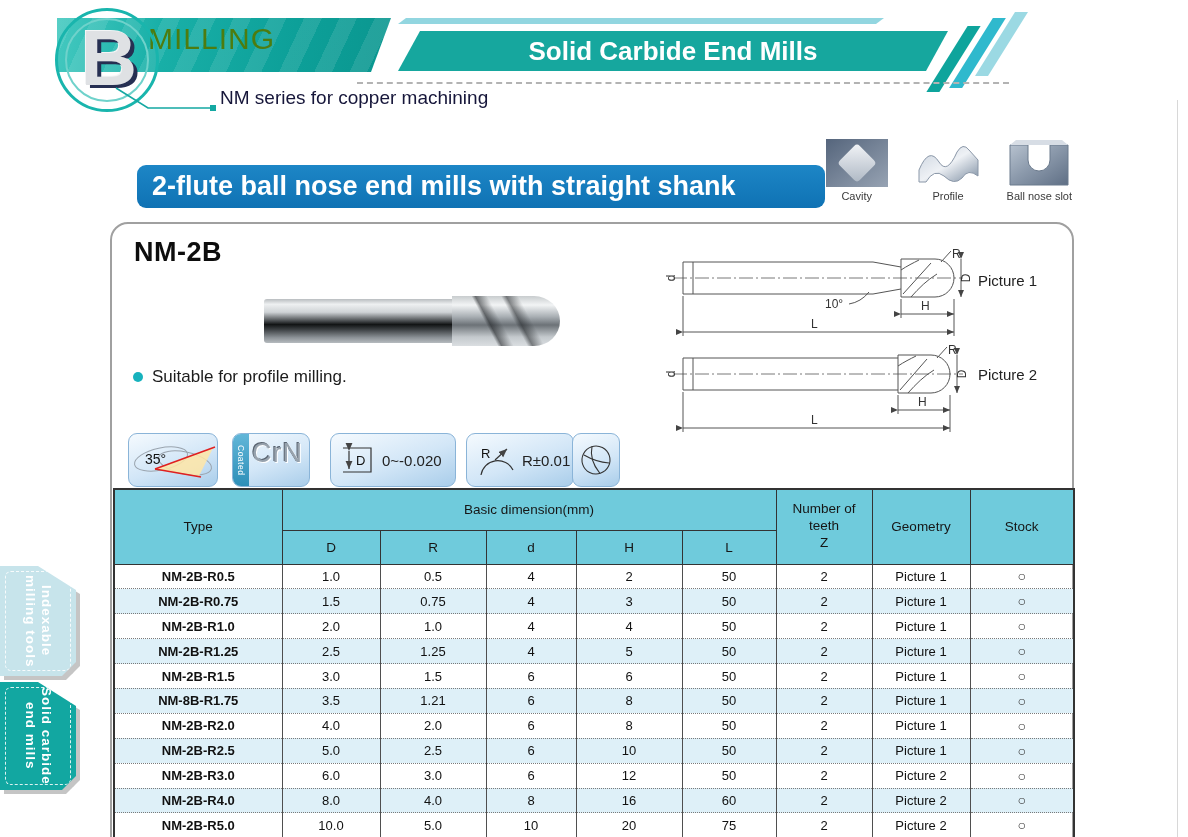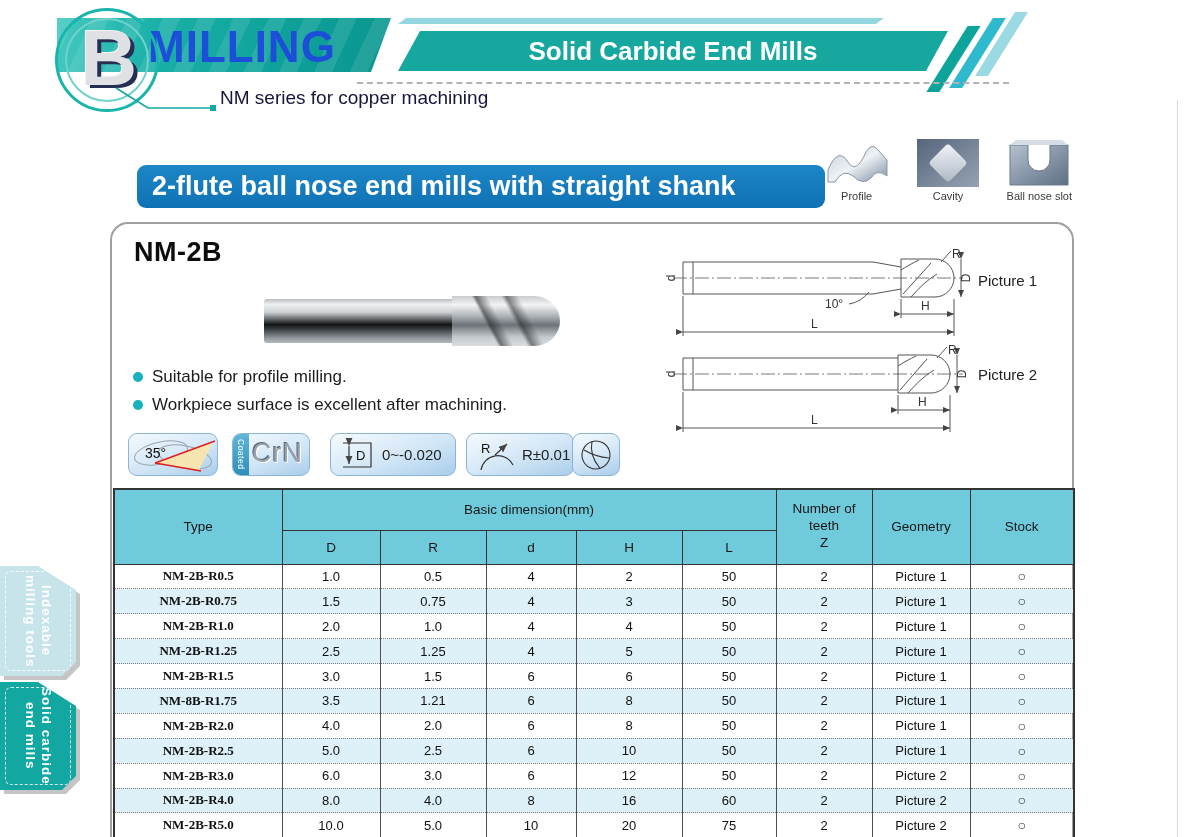--- a/index.html
+++ b/index.html
@@ -12,21 +12,21 @@
   .band-a { left:57px; top:18px; width:334px; height:54px;
     background:
       repeating-linear-gradient(115deg, rgba(255,255,255,.10) 0 16px, rgba(255,255,255,0) 16px 32px),
       linear-gradient(100deg,#45c9c0 0%,#19b0a8 30%,#0da099 70%,#0a968f 100%);
     clip-path: polygon(0 0,100% 0,calc(100% - 20px) 100%,0 100%); }
   .band-b { left:398px; top:31px; width:550px; height:40px; background:#16a79e;
     clip-path: polygon(22px 0,100% 0,calc(100% - 22px) 100%,0 100%);
     color:#fff; font-size:26px; font-weight:bold; text-align:center; line-height:40px; }
   .accent-line { left:398px; top:18px; width:486px; height:6px; background:#92d6e0;
     clip-path: polygon(8px 0,100% 0,calc(100% - 8px) 100%,0 100%); }
-  .milling-title { left:148px; top:22px; font-size:44px; font-weight:bold; color:#1d4ed8; letter-spacing:1px; }
+  .milling-title { left:148px; top:22px; font-size:30px; font-weight:normal; color:#4d7c0f; letter-spacing:1px; }
   .stripes { left:945px; top:10px; width:120px; height:80px; }
   .stripe { position:absolute; width:13px; transform:skewX(-32deg); }
   .stripe.s1 { left:2px;  top:16px; height:66px; background:#0ea49c; }
   .stripe.s2 { left:26px; top:8px;  height:70px; background:#2fb9cd; }
   .stripe.s3 { left:50px; top:2px;  height:64px; background:#9bd9e3; }
   .dash-line { left:357px; top:82px; width:652px; border-top:2px dashed #b3b3b3; }
 
   .logo { left:53px; top:4px; width:112px; height:112px; }
   .ring { position:absolute; border-radius:50%; }
   .ring1 { left:2px; top:4px; width:104px; height:104px; border:3px solid #19b5ad; }
@@ -68,21 +68,21 @@
   .feature::before { content:""; display:inline-block; width:10px; height:10px; border-radius:50%;
     background:#17b2bd; margin-right:9px; }
 
   
   .drawings-svg { left:658px; top:240px; }
   .drawings-svg text { font-family:"Liberation Sans",sans-serif; font-size:12px; fill:#333; }
   .pic-caption { font-size:15px; color:#222; }
   .cap1 { left:978px; top:272px; } .cap2 { left:978px; top:366px; }
 
   
-  .badge { position:absolute; top:433px; height:43px;
+  .badge { position:absolute; top:433px; height:54px;
     background:linear-gradient(160deg,#f5fafe 0%,#d2e6f7 55%,#a9cdea 100%);
     border:1px solid #8ab4d8; border-radius:9px; display:flex; align-items:center; }
   .badge svg text { font-family:"Liberation Sans",sans-serif; }
   .b1 { left:128px; width:90px; } .b2 { left:232px; width:78px; }
   .b3 { left:330px; width:126px; } .b4 { left:466px; width:108px; } .b5 { left:572px; width:48px; justify-content:center; }
   .coated-strip { position:absolute; left:0; top:0; bottom:0; width:16px; border-radius:8px 0 0 8px;
     background:linear-gradient(180deg,#62b6d8,#2d8fb8); display:flex; align-items:center; justify-content:center; }
   .coated-strip span { writing-mode:vertical-rl; color:#fff; font-size:8.5px; letter-spacing:.5px; }
   .crn { position:absolute; left:19px; top:4px; font-size:27px; font-weight:normal; color:#97a2ad;
     text-shadow:1px 1px 0 #fff, -1px -1px 0 #5a6470; letter-spacing:1px; }
@@ -92,21 +92,21 @@
   table.spec { position:absolute; left:113px; top:488px; width:960px;
     border-collapse:collapse; table-layout:fixed; }
   table.spec th { background:#6fcbdc; border:1px solid #333; font-weight:normal;
     font-size:13.5px; color:#161616; text-align:center; }
   table.spec thead tr.r1 th { height:41px; }
   table.spec thead tr.r2 th { height:34px; }
   table.spec td { height:24.9px; border-left:1px solid #4f4f4f; border-right:1px solid #4f4f4f;
     border-bottom:1px dotted #7a7a7a; font-size:13px; text-align:center; color:#111; padding:0; }
   table.spec { border:2px solid #333; border-bottom:none; }
   table.spec tbody tr:nth-child(even) { background:#def0f8; }
-  table.spec td.col-type { font-weight:bold;font-family:Liberation Serif, serif; }
+  table.spec td.col-type { font-weight:bold; }
   table.spec td.col-stock { font-size:14px; color:#333; }
   .teeth-head span { display:block; line-height:1.25; }
 
   
   .side-tab-wrap { position:absolute; left:0; filter:drop-shadow(4px 4px 0 #c5c5c5); }
   .side-tab { position:relative; width:76px; display:flex; align-items:center; justify-content:center;
     clip-path:polygon(0 0,38px 0,76px 24px,76px calc(100% - 14px),62px 100%,0 100%); }
   .side-tab::after { content:""; position:absolute; inset:5px; border:1px dashed rgba(255,255,255,.85); border-radius:6px; }
   .tab1 { top:566px; } .tab1 .side-tab { height:110px; background:#c7e4eb; }
   .tab2 { top:682px; } .tab2 .side-tab { height:108px; background:#12a7a1; }
@@ -143,51 +143,51 @@
     <polyline points="6,2 38,22 100,22" fill="none" stroke="#14a8a2" stroke-width="1.6"></polyline>
     <rect x="100" y="19" width="6" height="6" fill="#14a8a2"></rect>
   </svg>
   <div class="abs series-note">NM series for copper machining</div>
 
   <div class="abs blue-banner">
     <span>2-flute ball nose end mills with straight shank</span>
   </div>
 
   <div class="abs app-icons">
-    <div class="app-icon">
-      <svg width="64" height="50" viewBox="0 0 64 50">
-        <defs>
-          <linearGradient id="st1" x1="0" y1="0" x2="1" y2="1">
-            <stop offset="0" stop-color="#c9d2dd"></stop>
-              <stop offset=".5" stop-color="#eef1f5"></stop>
-              <stop offset="1" stop-color="#7c8da1"></stop>
-          </linearGradient>
-        </defs>
-        <path d="M3,32 Q13,8 23,24 Q31,37 41,14 Q47,4 53,12 L62,22 L62,38 Q52,30 46,40 Q38,48 28,38 Q18,30 10,44 L3,44 Z" fill="url(#st1)" stroke="#8a97a8" stroke-width="1"></path>
-      </svg>
-      <div class="lbl">Profile</div>
-    </div>
     <div class="app-icon">
       <svg width="62" height="50" viewBox="0 0 62 50">
         <defs>
           <linearGradient id="st2" x1="0" y1="0" x2="1" y2="1">
             <stop offset="0" stop-color="#55657c"></stop>
               <stop offset="1" stop-color="#97a3b3"></stop>
           </linearGradient>
           <linearGradient id="st3" x1="0" y1="0" x2="1" y2="1">
             <stop offset="0" stop-color="#f2f4f7"></stop>
               <stop offset="1" stop-color="#aeb8c4"></stop>
           </linearGradient>
         </defs>
         <rect x="0" y="1" width="62" height="48" fill="url(#st2)"></rect>
         <rect x="17" y="11" width="28" height="28" rx="4" transform="rotate(45 31 25)" fill="url(#st3)"></rect>
       </svg>
       <div class="lbl">Cavity</div>
     </div>
     <div class="app-icon">
+      <svg width="64" height="50" viewBox="0 0 64 50">
+        <defs>
+          <linearGradient id="st1" x1="0" y1="0" x2="1" y2="1">
+            <stop offset="0" stop-color="#c9d2dd"></stop>
+              <stop offset=".5" stop-color="#eef1f5"></stop>
+              <stop offset="1" stop-color="#7c8da1"></stop>
+          </linearGradient>
+        </defs>
+        <path d="M3,32 Q13,8 23,24 Q31,37 41,14 Q47,4 53,12 L62,22 L62,38 Q52,30 46,40 Q38,48 28,38 Q18,30 10,44 L3,44 Z" fill="url(#st1)" stroke="#8a97a8" stroke-width="1"></path>
+      </svg>
+      <div class="lbl">Profile</div>
+    </div>
+    <div class="app-icon">
       <svg width="66" height="50" viewBox="0 0 66 50">
         <defs>
           <linearGradient id="st4" x1="0" y1="0" x2="1" y2="1">
             <stop offset="0" stop-color="#b7c2cf"></stop>
               <stop offset=".45" stop-color="#8c9aac"></stop>
               <stop offset="1" stop-color="#5f6f85"></stop>
           </linearGradient>
         </defs>
         <path d="M4,7 H22 V22 a11,11 0 0 0 22,0 V7 H62 V47 H4 Z" fill="url(#st4)" stroke="#6b7a8d" stroke-width="1"></path>
         <path d="M4,7 L10,2 H56 L62,7 H44 V7 H22 V7 Z" fill="#d7dde5"></path>
@@ -199,21 +199,20 @@
   <div class="abs main-box"></div>
   <div class="abs model">NM-2B</div>
 
   <div class="abs tool-photo">
     <div class="tool-shank"></div>
     <div class="tool-head"></div>
   </div>
 
   <div class="abs features">
     <div class="feature"><span>Suitable for profile milling.</span></div>
-    <div class="feature"><span>Workpiece surface is excellent after machining.</span></div>
   </div>
 
   <svg class="abs drawings-svg" width="335" height="200" viewBox="0 0 335 200">
     <defs>
       <marker id="arr" markerWidth="9" markerHeight="9" refX="7" refY="3" orient="auto">
         <path d="M0,0 L7,3 L0,6 Z" fill="#444"></path>
       </marker>
     </defs>
     <g stroke="#555" stroke-width="1" fill="none">
       <g transform="translate(15,10)">

